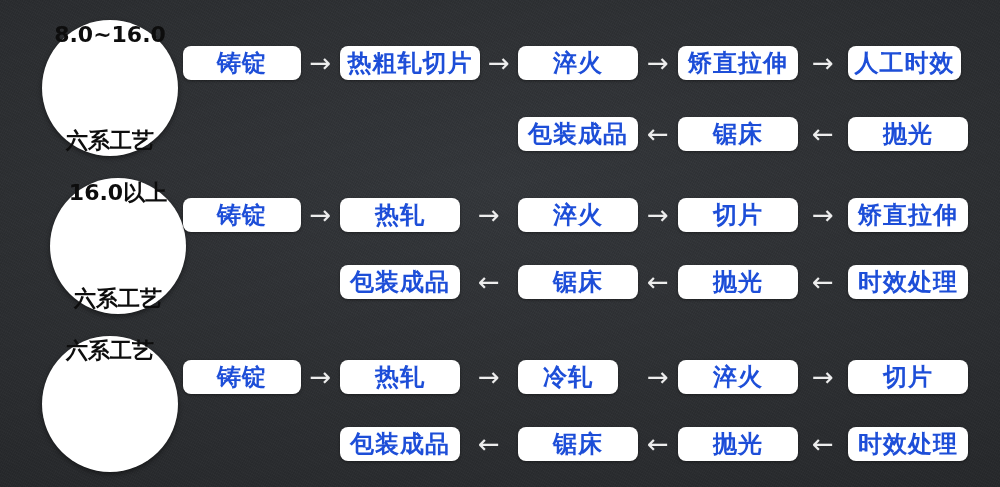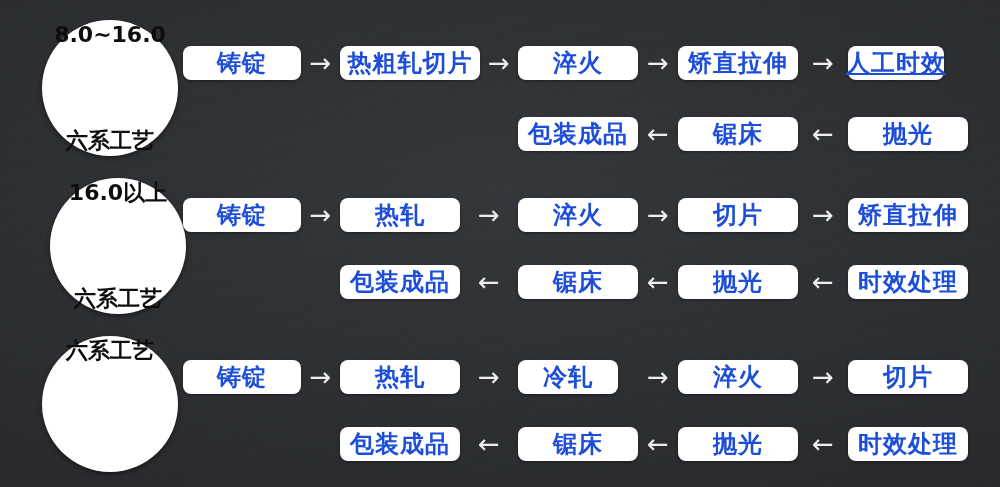--- a/index.html
+++ b/index.html
@@ -70,21 +70,21 @@
   </div>
 
   <div class="box" style="left:183px; top:46px; width:118px;">铸锭</div>
   <div class="arrow" style="left:301px; top:46px; width:39px;">→</div>
   <div class="box" style="left:340px; top:46px; width:140px;">热粗轧切片</div>
   <div class="arrow" style="left:480px; top:46px; width:38px;">→</div>
   <div class="box" style="left:518px; top:46px; width:120px;">淬火</div>
   <div class="arrow" style="left:638px; top:46px; width:40px;">→</div>
   <div class="box" style="left:678px; top:46px; width:120px;">矫直拉伸</div>
   <div class="arrow" style="left:798px; top:46px; width:50px;">→</div>
-  <div class="box" style="left:848px; top:46px; width:96px;text-decoration:underline;">人工时效</div>
+  <div class="box" style="left:848px; top:46px; width:113px;">人工时效</div>
 
   <div class="box" style="left:518px; top:117px; width:120px;">包装成品</div>
   <div class="arrow" style="left:638px; top:117px; width:40px;">←</div>
   <div class="box" style="left:678px; top:117px; width:120px;">锯床</div>
   <div class="arrow" style="left:798px; top:117px; width:50px;">←</div>
   <div class="box" style="left:848px; top:117px; width:120px;">抛光</div>
 
   <div class="circle" style="left:50px; top:178px;">
     <span>16.0以上</span>
     <span>六系工艺</span>

